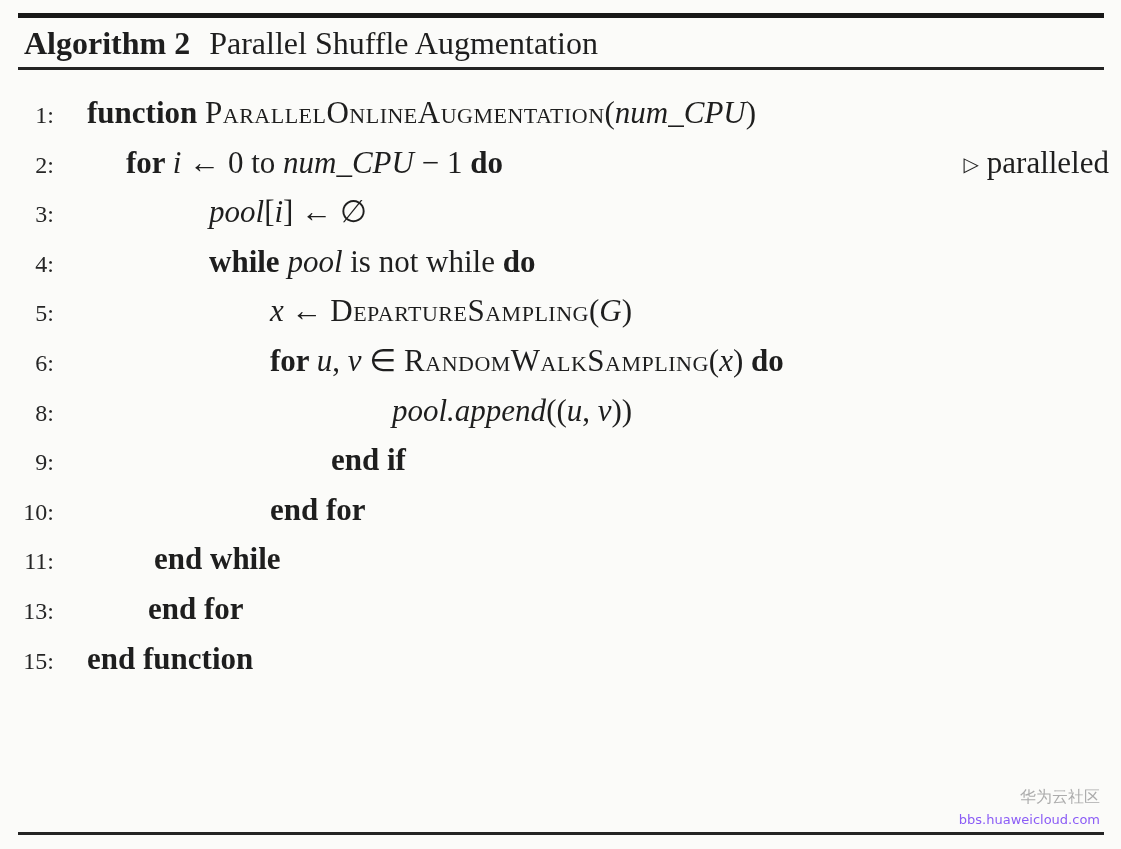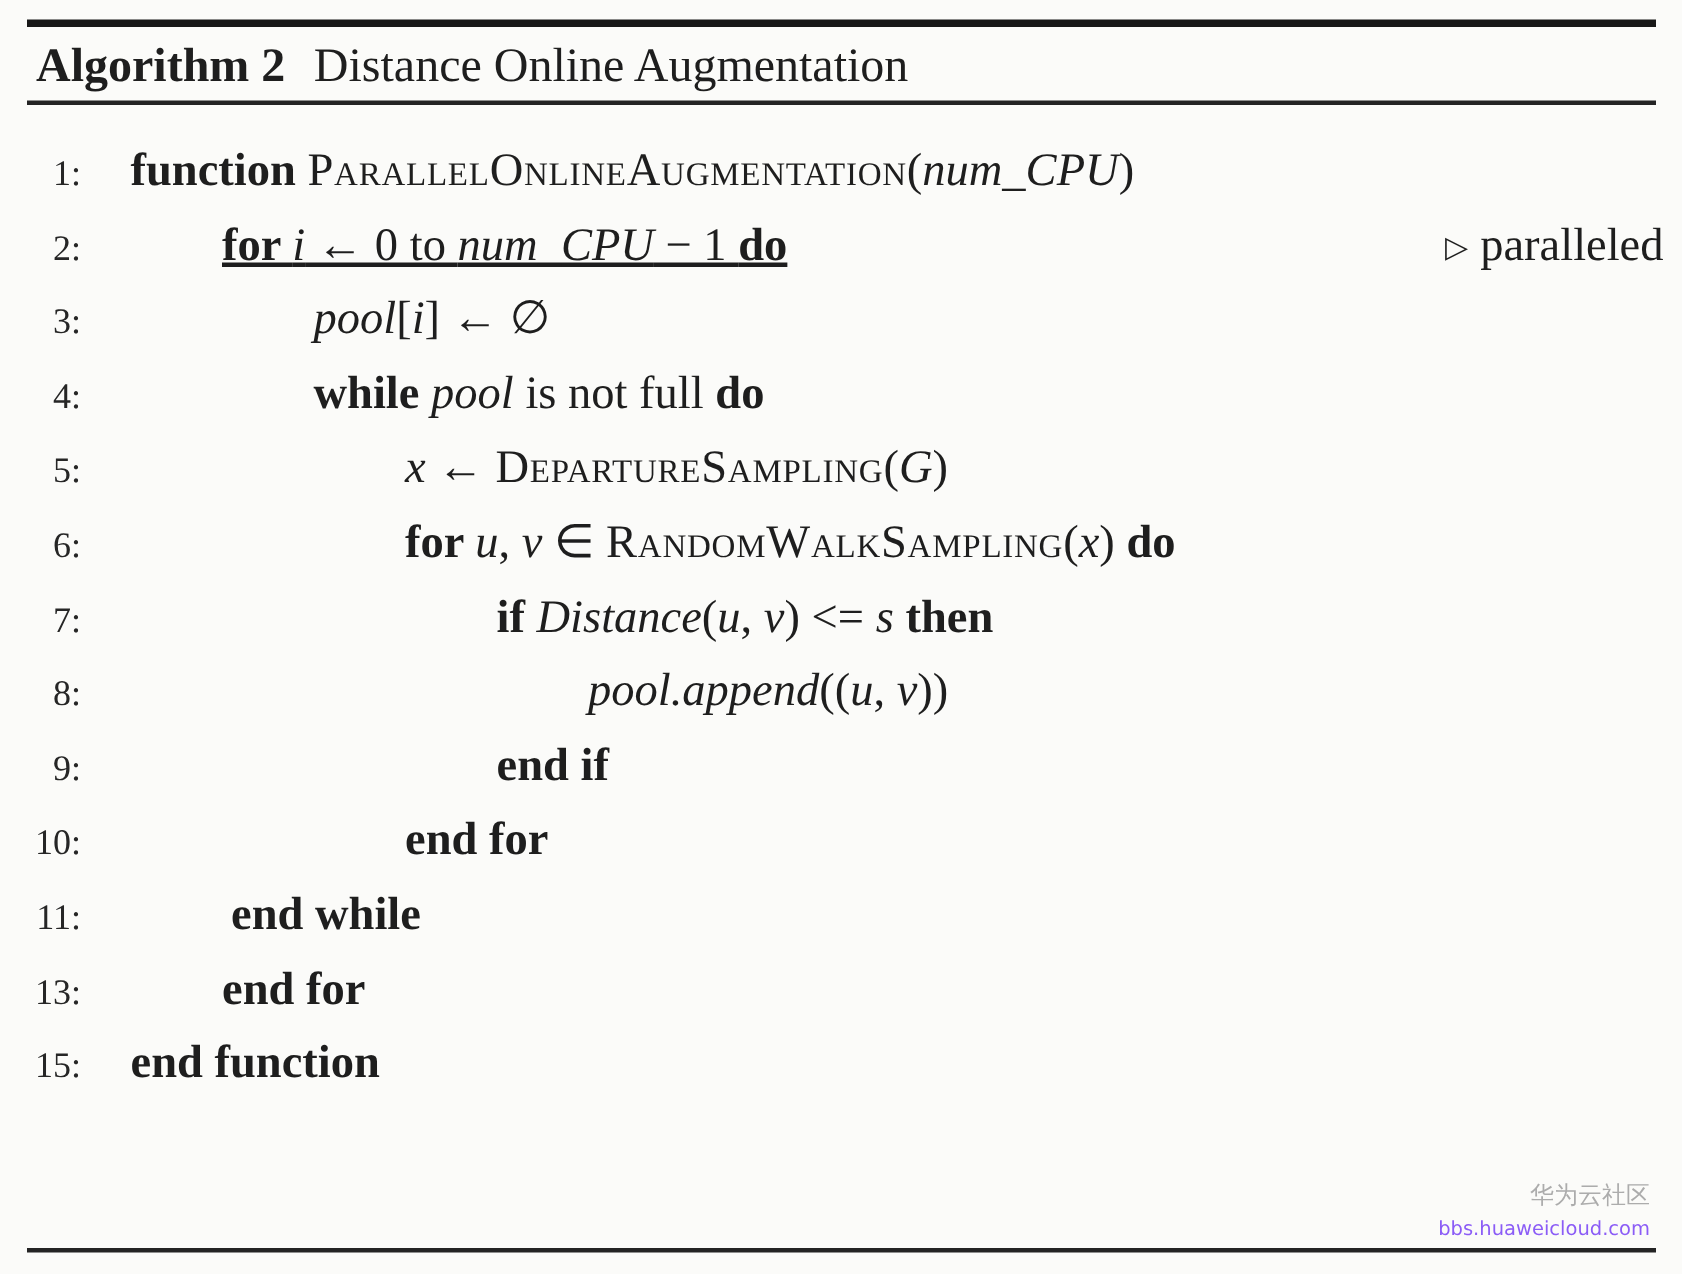--- a/index.html
+++ b/index.html
@@ -94,33 +94,32 @@
     line-height: 16px;
     color: #8b5cf6;
   }
 </style>
 </head>
 <body>
 
 <div class="rule rule-top"></div>
 
 <div class="algo-header">
-  <span class="label">Algorithm 2</span><span class="title">Distance Online Augmentation</span>
+  <span class="label">Algorithm 2</span><span class="title">Parallel Shuffle Augmentation</span>
 </div>
 
 <div class="rule rule-mid"></div>
 
 <div class="algo-body">
     <div class="line"><span class="num">1:</span><span class="code" style="margin-left: 33px;"><span class="kw">function </span><span class="sc">ParallelOnlineAugmentation</span><span class="pl">(</span><span class="it">num_CPU</span><span class="pl">)</span></span></div>
-    <div class="line"><span class="num">2:</span><span class="code" style="margin-left: 94px; text-decoration: underline;"><span class="kw">for </span><span class="it">i</span><span class="pl"> ← 0 to </span><span class="it">num_CPU</span><span class="pl"> − 1 </span><span class="kw">do</span></span><span class="comment"><span class="marker">▷</span><span>paralleled</span></span></div>
+    <div class="line"><span class="num">2:</span><span class="code" style="margin-left: 72px;"><span class="kw">for </span><span class="it">i</span><span class="pl"> ← 0 to </span><span class="it">num_CPU</span><span class="pl"> − 1 </span><span class="kw">do</span></span><span class="comment"><span class="marker">▷</span><span>paralleled</span></span></div>
     <div class="line"><span class="num">3:</span><span class="code" style="margin-left: 155px;"><span class="it">pool</span><span class="pl">[</span><span class="it">i</span><span class="pl">] ← ∅</span></span></div>
-    <div class="line"><span class="num">4:</span><span class="code" style="margin-left: 155px;"><span class="kw">while </span><span class="it">pool</span><span class="pl"> is not full </span><span class="kw">do</span></span></div>
+    <div class="line"><span class="num">4:</span><span class="code" style="margin-left: 155px;"><span class="kw">while </span><span class="it">pool</span><span class="pl"> is not while </span><span class="kw">do</span></span></div>
     <div class="line"><span class="num">5:</span><span class="code" style="margin-left: 216px; text-align: right;"><span class="it">x</span><span class="pl"> ← </span><span class="sc">DepartureSampling</span><span class="pl">(</span><span class="it">G</span><span class="pl">)</span></span></div>
     <div class="line"><span class="num">6:</span><span class="code" style="margin-left: 216px;"><span class="kw">for </span><span class="it">u</span><span class="pl">, </span><span class="it">v</span><span class="pl"> ∈ </span><span class="sc">RandomWalkSampling</span><span class="pl">(</span><span class="it">x</span><span class="pl">) </span><span class="kw">do</span></span></div>
-    <div class="line"><span class="num">7:</span><span class="code" style="margin-left: 277px;"><span class="kw">if </span><span class="it">Distance</span><span class="pl">(</span><span class="it">u</span><span class="pl">, </span><span class="it">v</span><span class="pl">) &lt;= </span><span class="it">s</span><span class="pl"> </span><span class="kw">then</span></span></div>
     <div class="line"><span class="num">8:</span><span class="code" style="margin-left: 338px;"><span class="it">pool.append</span><span class="pl">((</span><span class="it">u</span><span class="pl">, </span><span class="it">v</span><span class="pl">))</span></span></div>
     <div class="line"><span class="num">9:</span><span class="code" style="margin-left: 277px;"><span class="kw">end if</span></span></div>
     <div class="line"><span class="num">10:</span><span class="code" style="margin-left: 216px;"><span class="kw">end for</span></span></div>
     <div class="line"><span class="num">11:</span><span class="code" style="margin-left: 100px;"><span class="kw">end while</span></span></div>
     <div class="line"><span class="num">13:</span><span class="code" style="margin-left: 94px;"><span class="kw">end for</span></span></div>
     <div class="line"><span class="num">15:</span><span class="code" style="margin-left: 33px;"><span class="kw">end function</span></span></div>
   </div>
 
 <div class="rule rule-bottom"></div>
 

